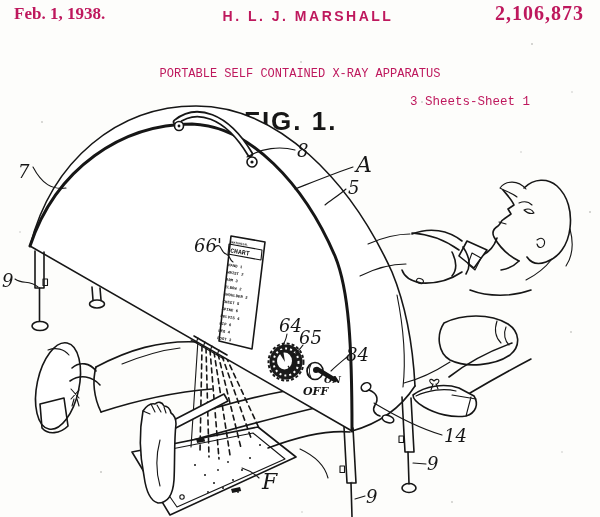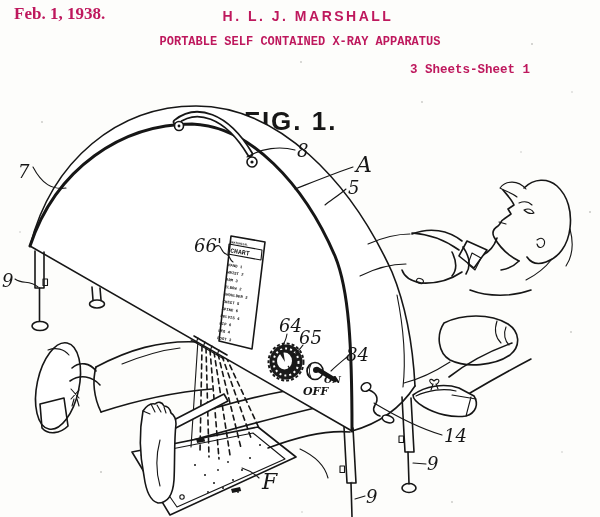--- a/index.html
+++ b/index.html
@@ -1,21 +1,21 @@
 <!DOCTYPE html>
 <html><head>
 <meta charset="utf-8">
 <style>
   html,body{margin:0;padding:0;background:#e8e8e6;}
   #page{position:relative;width:600px;height:517px;background:#fdfdfb;overflow:hidden;
         font-family:"Liberation Serif",serif;color:#be185d;}
   .abs{position:absolute;white-space:nowrap;}
   .serifbold{font-family:"Liberation Serif",serif;font-weight:bold;}
   .gothic{font-family:"Liberation Sans",sans-serif;font-weight:bold;letter-spacing:2.5px;font-size:14px;}
-  .tw{font-family:"Liberation Mono",monospace;font-weight:bold;}
+  .tw{font-family:"Liberation Mono",monospace;font-weight:normal;margin-top:32px;}
   #date{left:14px;top:4px;font-size:17px;}
   #inventor{left:0;right:0;top:8px;text-align:center;padding-left:16px;}
   #patnum{right:16px;top:2px;font-size:20px;letter-spacing:1px;}
   #doctitle{left:0;right:0;top:35px;text-align:center;font-size:12px;}
   #filed{left:201px;top:63px;font-size:12.5px;}
   #sheet{left:410px;top:63px;font-size:12.5px;}
   svg{position:absolute;left:0;top:0;}
   svg *{vector-effect:none;}
   .ln{fill:none;stroke:#161616;stroke-width:1.6;stroke-linecap:round;stroke-linejoin:round;}
   .hv{stroke-width:3;}
@@ -29,20 +29,21 @@
   .charttitle{font:bold 6.5px "Liberation Mono",monospace;fill:#161616;}
   .chartrow{font:bold 4px "Liberation Mono",monospace;fill:#161616;}
 </style>
 </head>
 <body>
 
 <div id="page">
 
   <div id="date" class="abs serifbold">Feb. 1, 1938.</div>
   <div id="inventor" class="abs gothic">H. L. J. MARSHALL</div>
+  <div id="patnum" class="abs serifbold">2,106,873</div>
   <div id="doctitle" class="abs tw">PORTABLE SELF CONTAINED X-RAY APPARATUS</div>
   <div id="sheet" class="abs tw">3 Sheets-Sheet 1</div>
 
   <svg width="600" height="517" viewBox="0 0 600 517">
 
     <g fill="#7a7a74" opacity="0.4">
       <circle cx="92" cy="12" r="1"></circle>
         <circle cx="301" cy="62" r="0.9"></circle>
         <circle cx="532" cy="44" r="1"></circle>
       <circle cx="572" cy="92" r="0.8"></circle>

